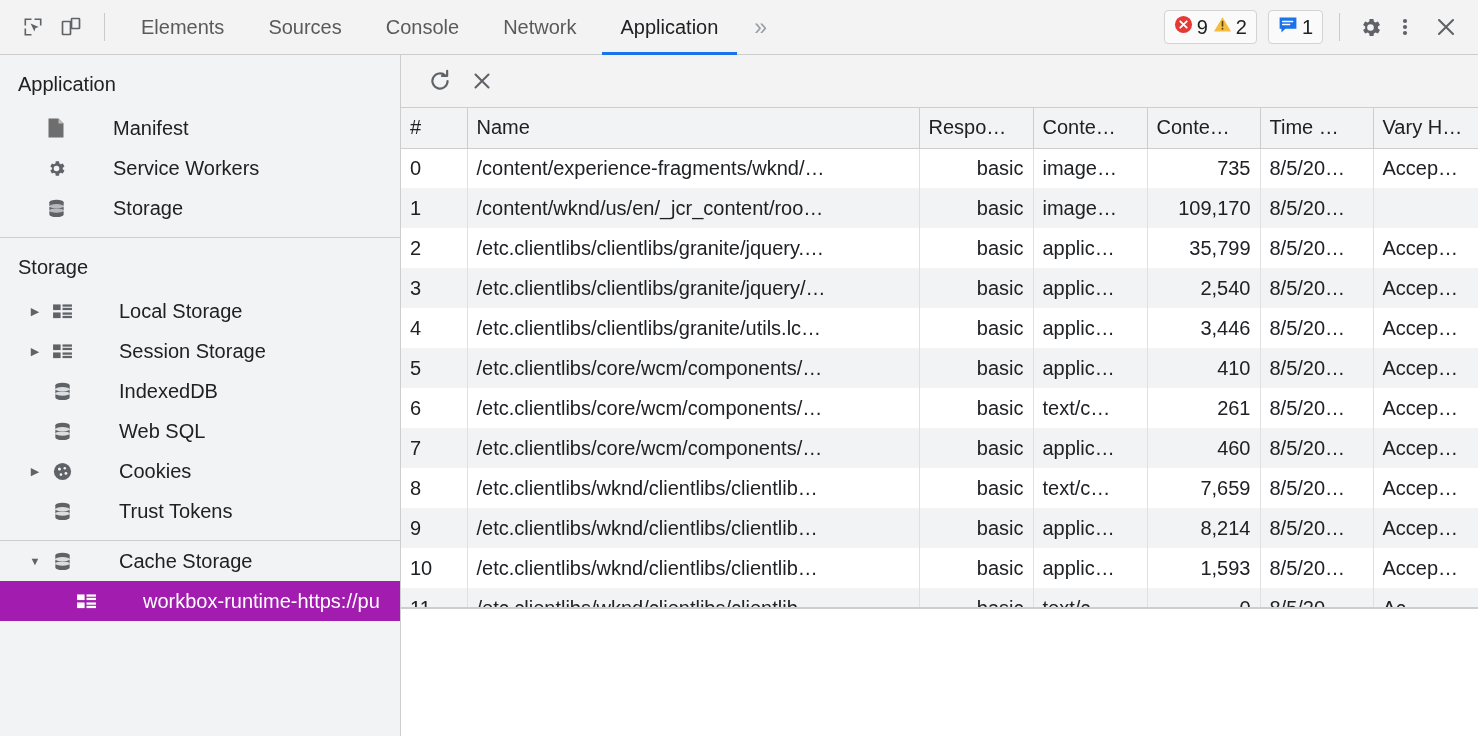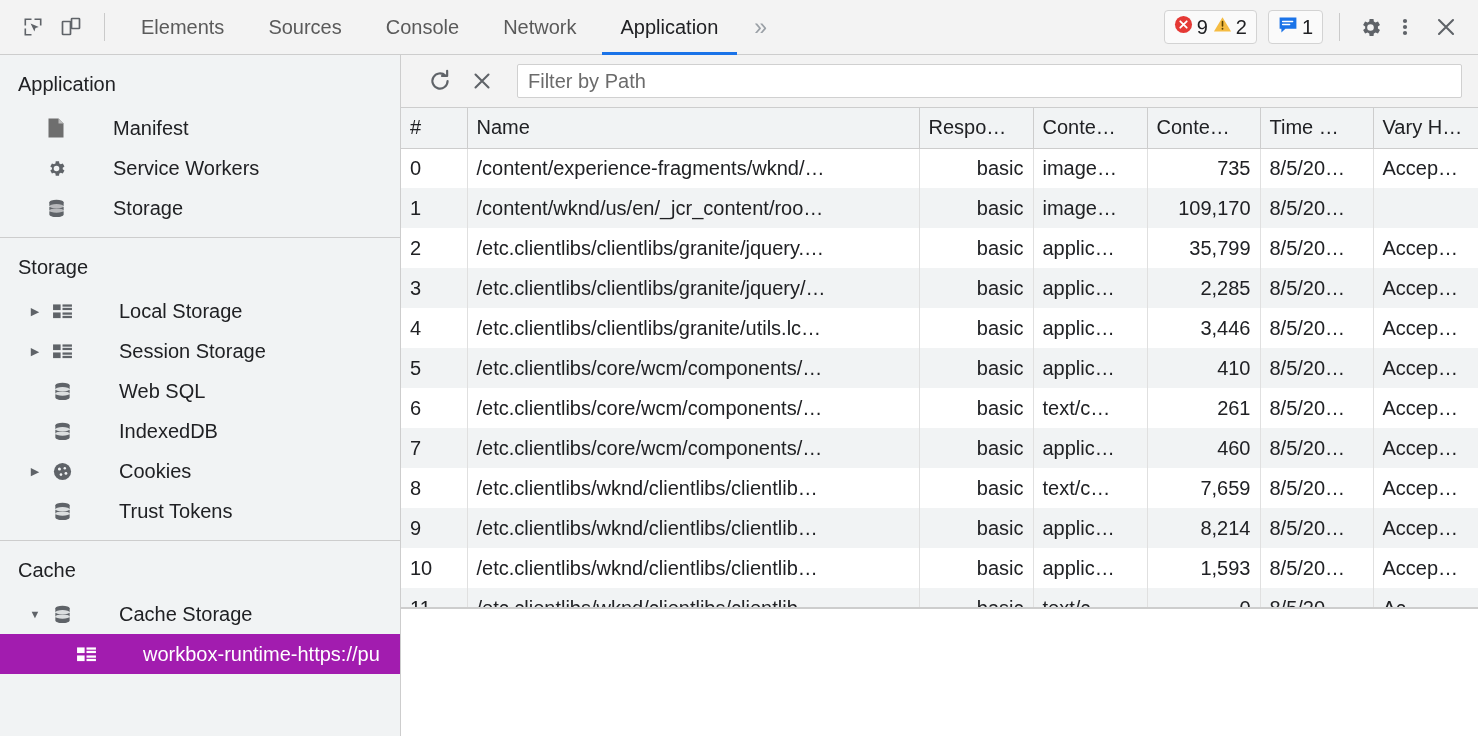--- a/index.html
+++ b/index.html
@@ -328,36 +328,36 @@
           <span class="ico">
             <svg width="21" height="21" viewBox="0 0 22 22" aria-hidden="true">
               <ellipse cx="11" cy="4.6" rx="7.5" ry="2.7" fill="#5f6368"></ellipse>
               <path d="M3.5 4.6v3.6c0 1.5 3.4 2.7 7.5 2.7s7.5-1.2 7.5-2.7V4.6z" fill="#5f6368"></path>
               <path d="M3.5 9.3v3.4c0 1.5 3.4 2.7 7.5 2.7s7.5-1.2 7.5-2.7V9.3z" fill="#5f6368"></path>
               <path d="M3.5 13.9v3.4c0 1.5 3.4 2.7 7.5 2.7s7.5-1.2 7.5-2.7v-3.4z" fill="#5f6368"></path>
               <ellipse cx="11" cy="8.6" rx="7.5" ry="2.2" fill="#f1f3f4" opacity="0.85"></ellipse>
               <ellipse cx="11" cy="13.2" rx="7.5" ry="2.2" fill="#f1f3f4" opacity="0.85"></ellipse>
             </svg>
           </span>
-          <span class="lbl">Web SQL</span>
+          <span class="lbl">IndexedDB</span>
         </div>
 
         <div class="side-item" style="padding-left:24px">
           <span class="twisty"></span>
           <span class="ico">
             <svg width="21" height="21" viewBox="0 0 22 22" aria-hidden="true">
               <ellipse cx="11" cy="4.6" rx="7.5" ry="2.7" fill="#5f6368"></ellipse>
               <path d="M3.5 4.6v3.6c0 1.5 3.4 2.7 7.5 2.7s7.5-1.2 7.5-2.7V4.6z" fill="#5f6368"></path>
               <path d="M3.5 9.3v3.4c0 1.5 3.4 2.7 7.5 2.7s7.5-1.2 7.5-2.7V9.3z" fill="#5f6368"></path>
               <path d="M3.5 13.9v3.4c0 1.5 3.4 2.7 7.5 2.7s7.5-1.2 7.5-2.7v-3.4z" fill="#5f6368"></path>
               <ellipse cx="11" cy="8.6" rx="7.5" ry="2.2" fill="#f1f3f4" opacity="0.85"></ellipse>
               <ellipse cx="11" cy="13.2" rx="7.5" ry="2.2" fill="#f1f3f4" opacity="0.85"></ellipse>
             </svg>
           </span>
-          <span class="lbl">IndexedDB</span>
+          <span class="lbl">Web SQL</span>
         </div>
 
         <div class="side-item" style="padding-left:24px">
           <span class="twisty">▶</span>
           <span class="ico">
             <svg width="21" height="21" viewBox="0 0 22 22" aria-hidden="true">
               <circle cx="11" cy="11" r="9" fill="#5f6368"></circle>
               <circle cx="7.8" cy="8.4" r="1.6" fill="#f1f3f4"></circle>
               <circle cx="13.4" cy="7.6" r="1.3" fill="#f1f3f4"></circle>
               <circle cx="9.4" cy="14.2" r="1.4" fill="#f1f3f4"></circle>
@@ -377,21 +377,20 @@
               <path d="M3.5 13.9v3.4c0 1.5 3.4 2.7 7.5 2.7s7.5-1.2 7.5-2.7v-3.4z" fill="#5f6368"></path>
               <ellipse cx="11" cy="8.6" rx="7.5" ry="2.2" fill="#f1f3f4" opacity="0.85"></ellipse>
               <ellipse cx="11" cy="13.2" rx="7.5" ry="2.2" fill="#f1f3f4" opacity="0.85"></ellipse>
             </svg>
           </span>
           <span class="lbl">Trust Tokens</span>
         </div>
       </div>
 
       <div class="side-section">
-        <div class="side-header">Cache</div>
 
         <div class="side-item" style="padding-left:24px">
           <span class="twisty">▼</span>
           <span class="ico">
             <svg width="21" height="21" viewBox="0 0 22 22" aria-hidden="true">
               <ellipse cx="11" cy="4.6" rx="7.5" ry="2.7" fill="#5f6368"></ellipse>
               <path d="M3.5 4.6v3.6c0 1.5 3.4 2.7 7.5 2.7s7.5-1.2 7.5-2.7V4.6z" fill="#5f6368"></path>
               <path d="M3.5 9.3v3.4c0 1.5 3.4 2.7 7.5 2.7s7.5-1.2 7.5-2.7V9.3z" fill="#5f6368"></path>
               <path d="M3.5 13.9v3.4c0 1.5 3.4 2.7 7.5 2.7s7.5-1.2 7.5-2.7v-3.4z" fill="#5f6368"></path>
               <ellipse cx="11" cy="8.6" rx="7.5" ry="2.2" fill="#f1f3f4" opacity="0.85"></ellipse>
@@ -426,21 +425,20 @@
           <svg width="26" height="26" viewBox="0 0 24 24" aria-hidden="true">
             <path d="M19 12a7 7 0 11-2.1-5" fill="none" stroke="currentColor" stroke-width="2" stroke-linecap="round"></path>
             <path d="M18.6 2.6v4.8h-4.8" fill="none" stroke="currentColor" stroke-width="2" stroke-linecap="round" stroke-linejoin="round"></path>
           </svg>
         </div>
         <div class="fb-btn">
           <svg width="24" height="24" viewBox="0 0 24 24" aria-hidden="true">
             <path d="M5.5 5.5l13 13M18.5 5.5l-13 13" stroke="currentColor" stroke-width="2.1" stroke-linecap="round"></path>
           </svg>
         </div>
-        <input class="filter-input" type="text" placeholder="Filter by Path" style="">
       </div>
 
       <div class="grid-wrap">
         <table class="grid">
           <colgroup>
             <col class="c-idx">
               <col class="c-name">
               <col class="c-resp">
               <col class="c-ctype">
             <col class="c-clen">
@@ -484,21 +482,21 @@
               <td>applic…</td>
               <td class="num">35,799</td>
               <td>8/5/20…</td>
               <td>Accep…</td>
             </tr>
             <tr>
               <td>3</td>
               <td>/etc.clientlibs/clientlibs/granite/jquery/…</td>
               <td class="num">basic</td>
               <td>applic…</td>
-              <td class="num">2,285</td>
+              <td class="num">2,540</td>
               <td>8/5/20…</td>
               <td>Accep…</td>
             </tr>
             <tr>
               <td>4</td>
               <td>/etc.clientlibs/clientlibs/granite/utils.lc…</td>
               <td class="num">basic</td>
               <td>applic…</td>
               <td class="num">3,446</td>
               <td>8/5/20…</td>

